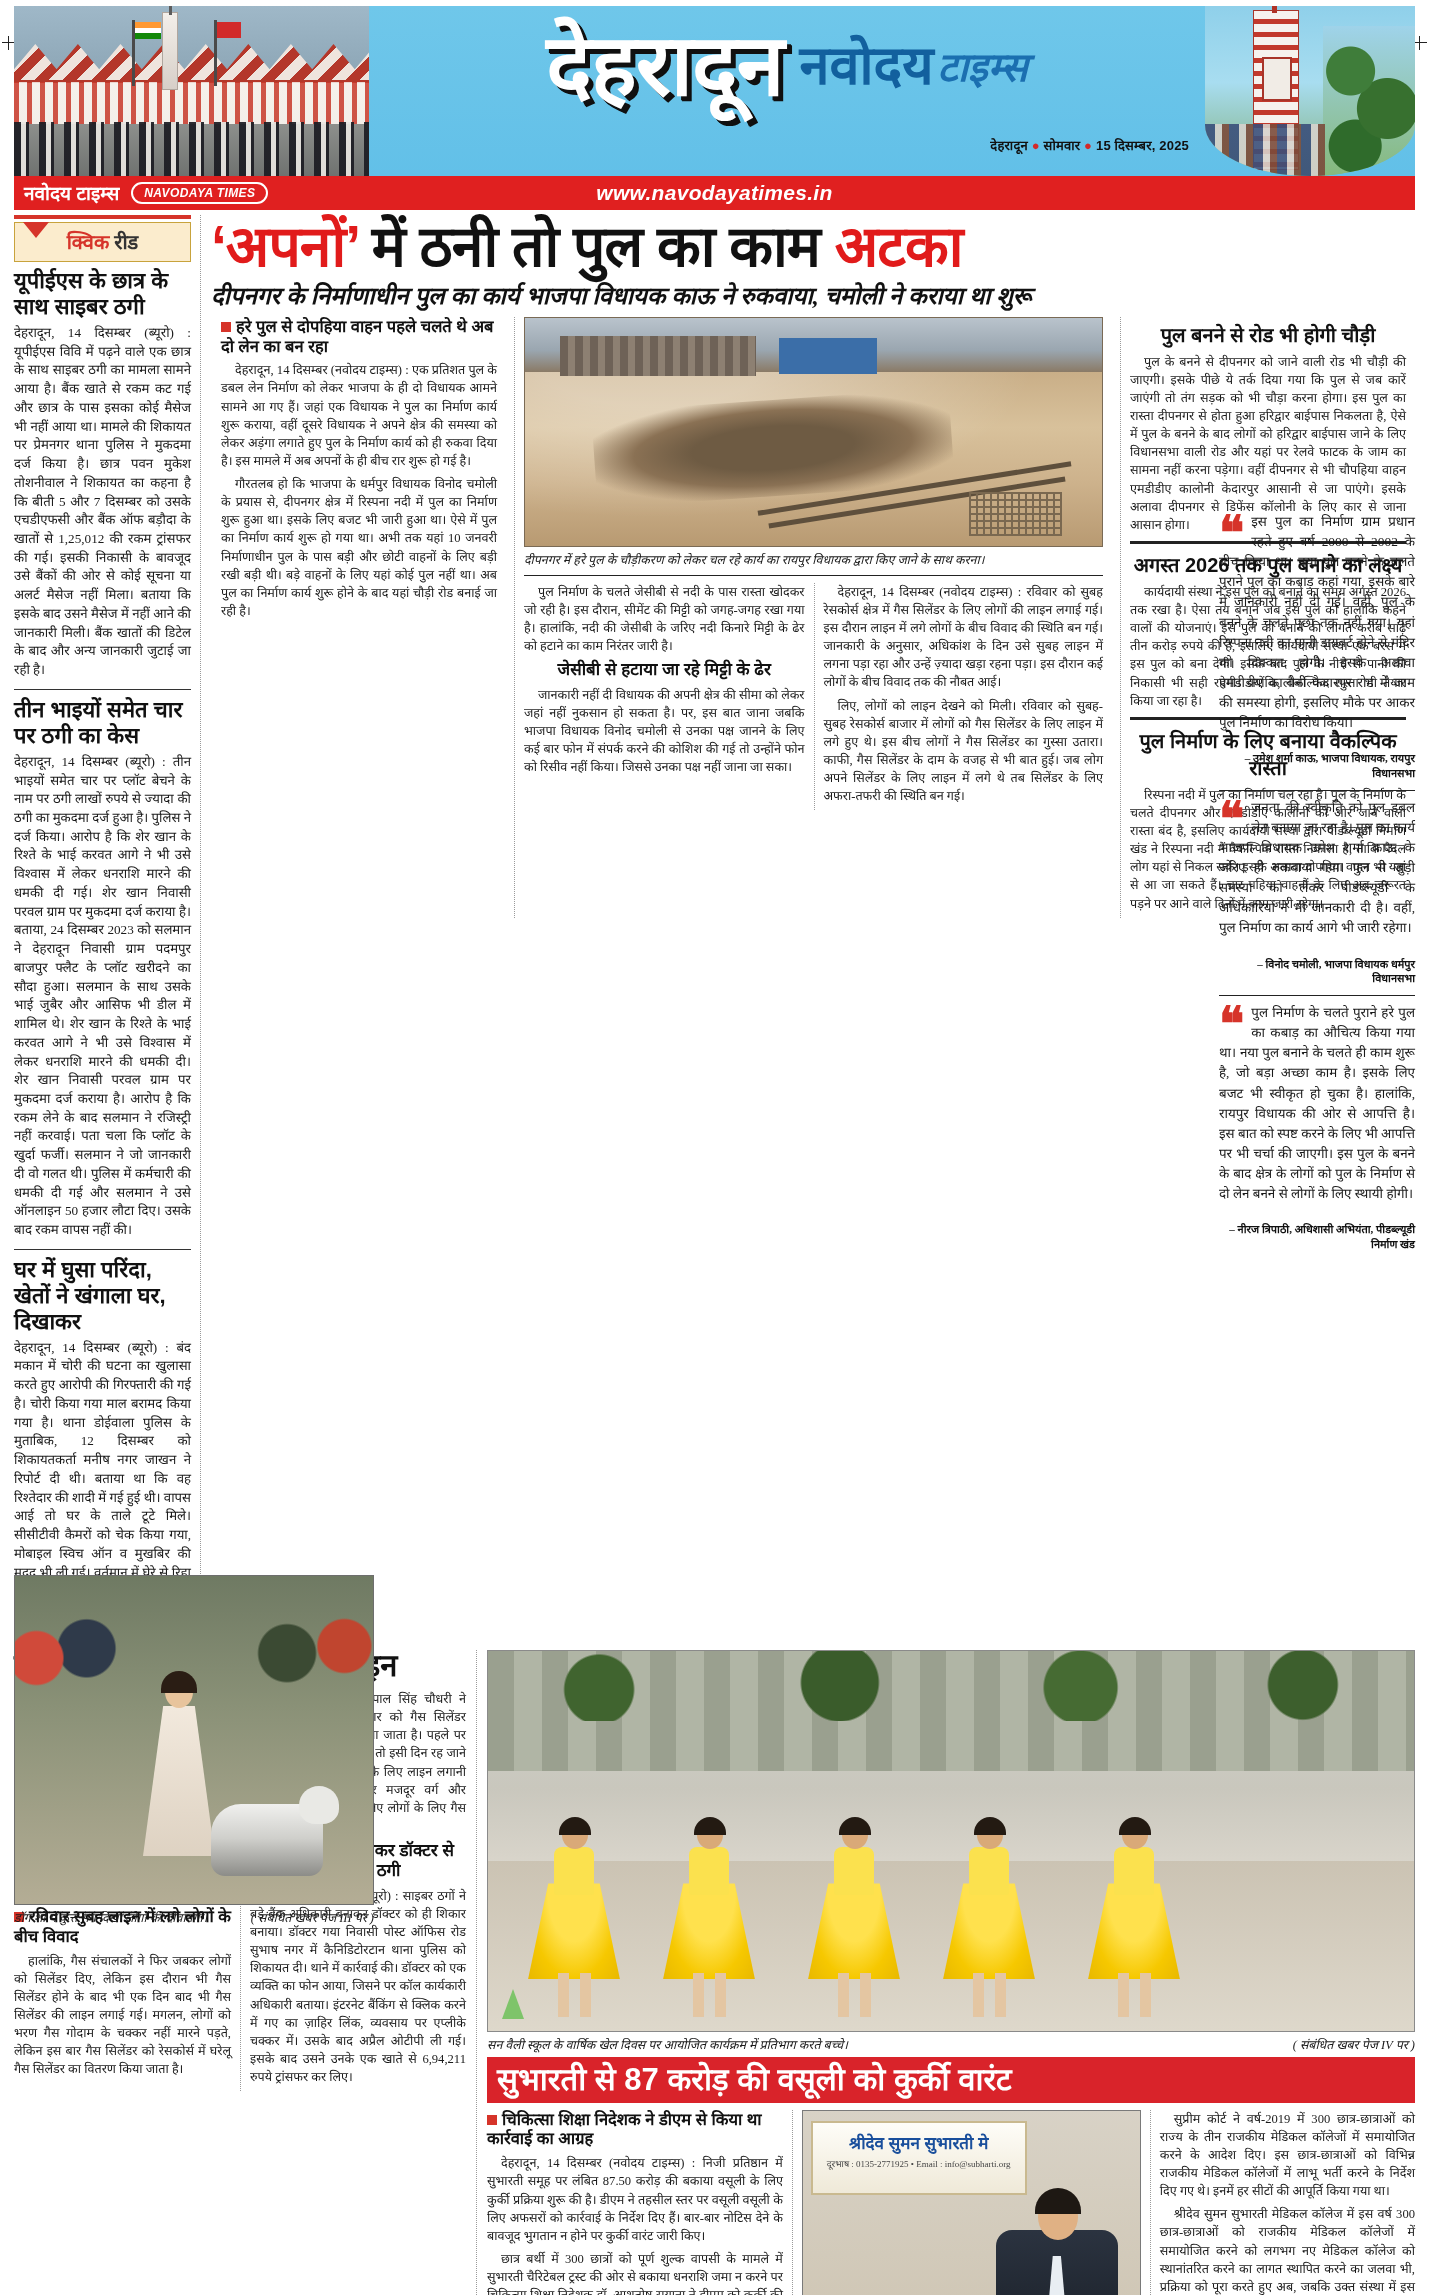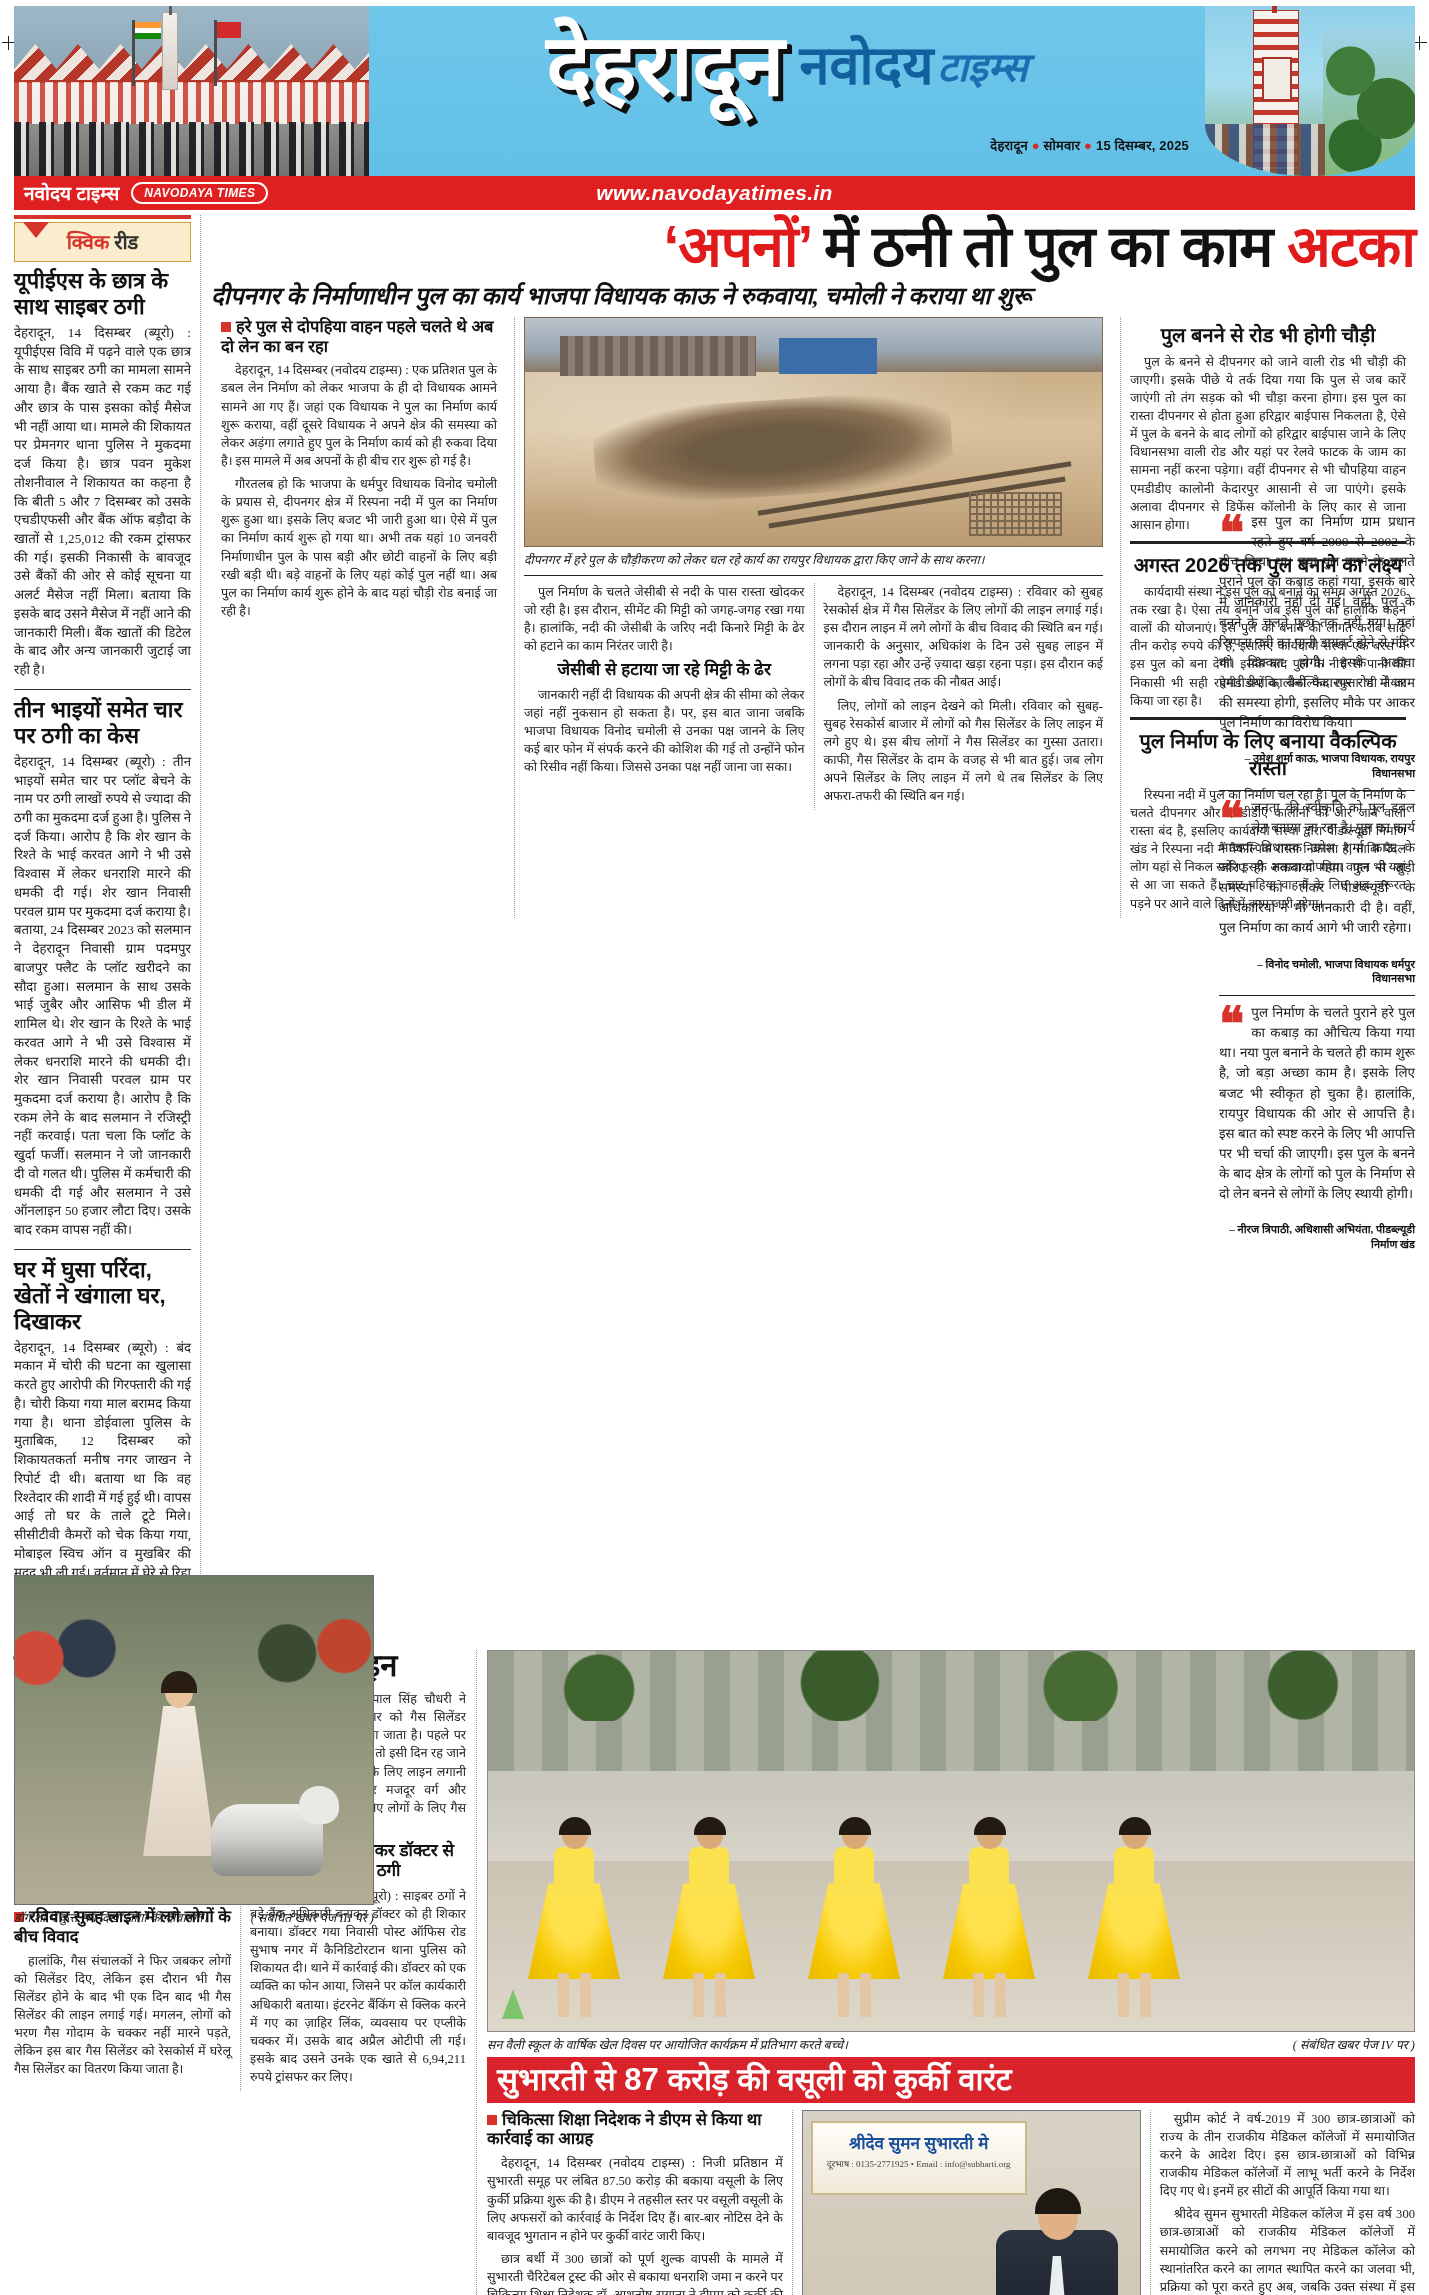--- a/index.html
+++ b/index.html
@@ -196,21 +196,20 @@
   }
   .ql-sep{ border-top:1px solid #333; margin:9px 0 7px; }
 
   
   .headline-wrap{ padding-left:10px; }
   .headline{
     font-family:"Liberation Sans", sans-serif;
     font-weight:bold; font-size:57px; line-height:1.02;
     color:#111; letter-spacing:-1px; margin:2px 0 0;
     white-space:nowrap;
-    text-align:right;
   }
   .headline .red{ color:#e11b1b; }
   .subhead{
     font-family:"Liberation Serif", serif; font-weight:bold; font-style:italic;
     font-size:24px; line-height:1.15; color:#111; margin:8px 0 6px;
     white-space:nowrap;
   }
 
   
   .main4{

